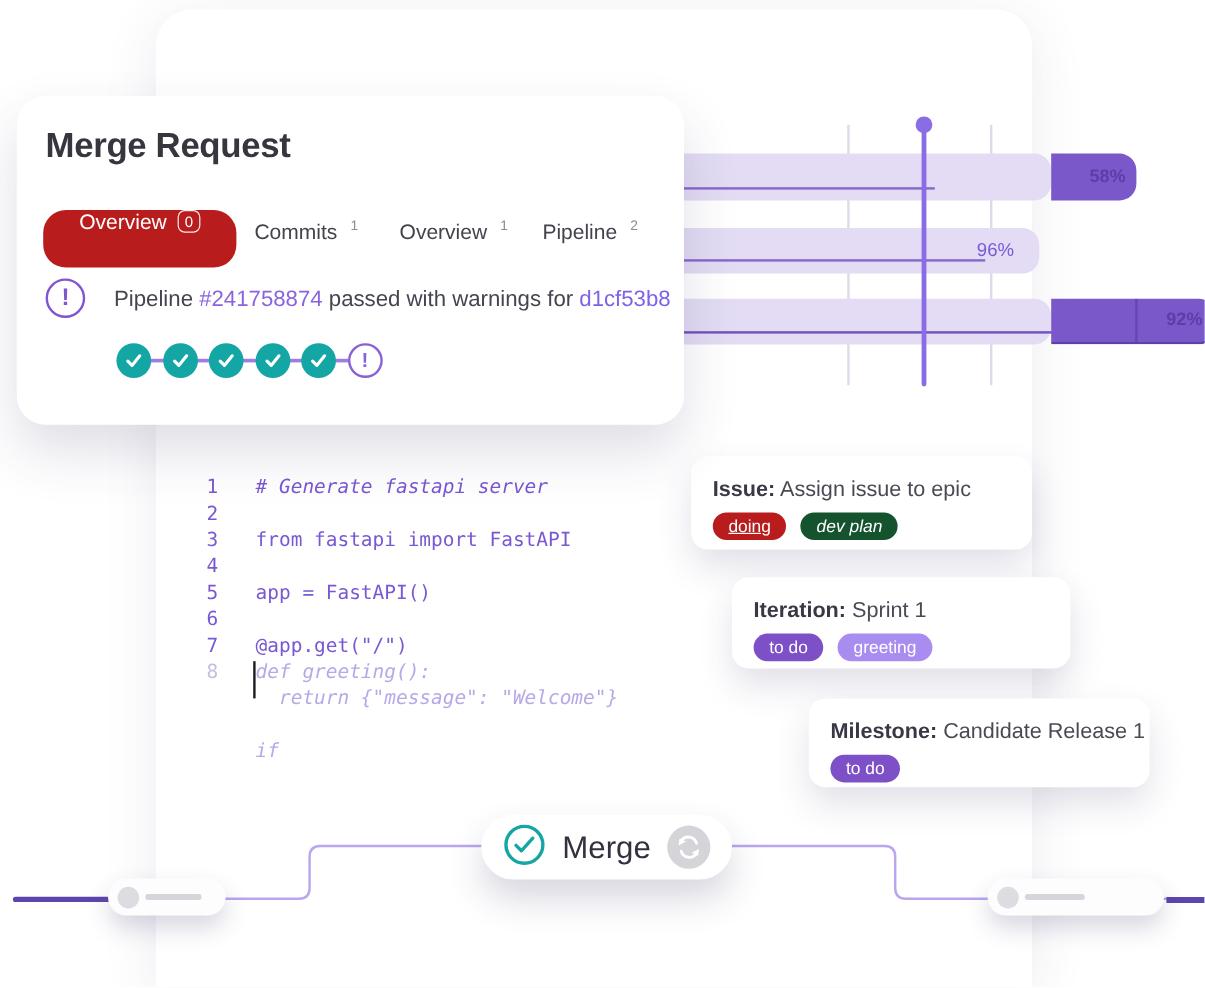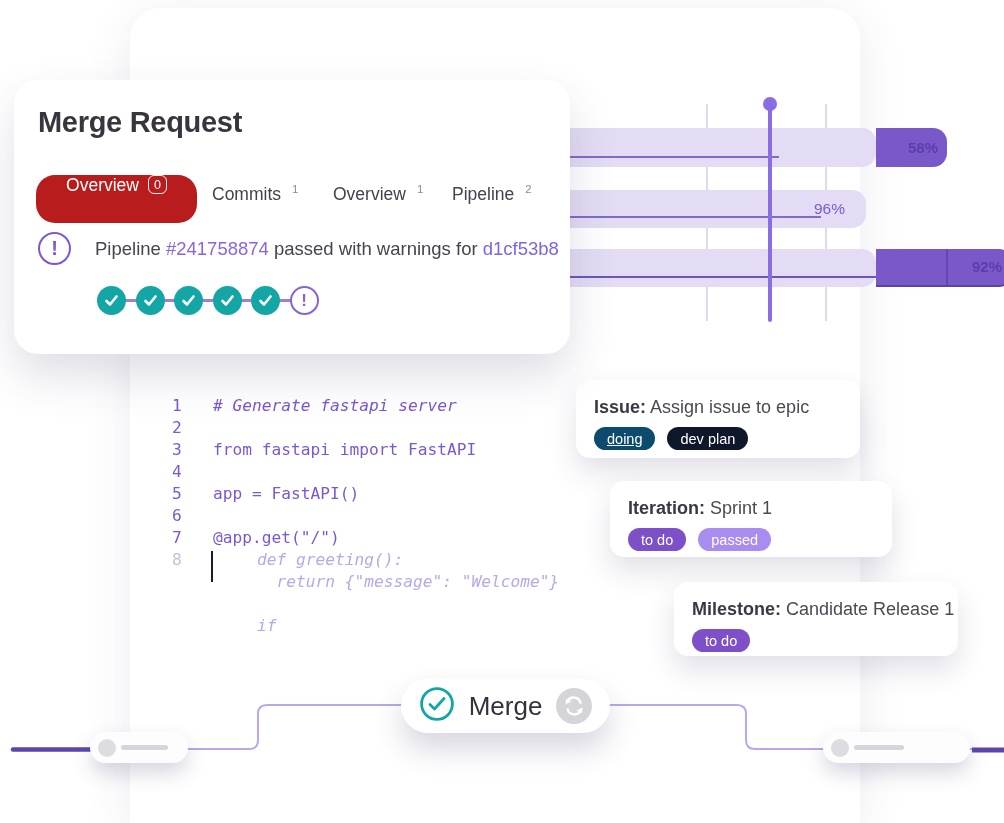--- a/index.html
+++ b/index.html
@@ -71,41 +71,41 @@
     color:#8a62d8; font-weight:bold; font-size:17px; display:flex; align-items:center; justify-content:center;
   }
 
   
   .code { position:absolute; left:172px; top:394px; z-index:1; font-family:"DejaVu Sans Mono", monospace; font-size:16.2px; }
   .code-row { height:22px; display:flex; align-items:center; }
   .code-num { width:16px; color:#7a58d3; flex:0 0 auto; }
   .code-text { margin-left:25px; color:#7a58d3; white-space:pre; }
   .row-comment .code-text { font-style:italic; }
   .row-suggestion .code-num { color:#c6bedc; }
-  .row-suggestion .code-text { color:#b7a8e8; font-style:italic;padding-left:44px; }
+  .row-suggestion .code-text { color:#b7a8e8; font-style:italic; }
   .cursor { position:absolute; left:39px; top:157px; width:2px; height:31px; background:#1d1c22; }
 
   
   .wi-card {
     position:absolute; background:#ffffff; border-radius:14px;
     box-shadow:0 14px 28px rgba(60,50,100,0.15); z-index:2;
     padding:17px 20px 14px 18px; cursor:pointer;
   }
   .wi-issue { left:576px; top:380px; width:284px; height:78px; }
   .wi-iteration { left:610px; top:481px; width:282px; height:76px; }
   .wi-milestone { left:674px; top:582px; width:284px; height:74px; }
   .wi-title { font-size:18px; color:#4b4954; white-space:nowrap; }
   .wi-title b { color:#3a3844; }
   .wi-tags { margin-top:9px; display:flex; gap:12px; }
   .tag {
     height:23px; border-radius:12px; padding:0 13px; font-size:14.5px; color:#ffffff;
     display:flex; align-items:center; cursor:pointer;
   }
-  .tag-medium { background:#0c4a6e;text-decoration:underline; }
-  .tag-light { background:#0f172a; }
+  .tag-medium { background:#b91c1c;text-decoration:underline; }
+  .tag-light { background:#14532d;font-style:italic; }
   .tag-dark { background:#7d50c8; }
   .tag-backend { background:#a98cf0; }
 
   
   .connector { position:absolute; left:0; top:690px; z-index:1; }
   .merge-btn {
     position:absolute; left:401px; top:679px; width:209px; height:54px; border-radius:27px;
     background:#ffffff; box-shadow:0 16px 30px rgba(60,50,100,0.20); z-index:3;
     display:flex; align-items:center; justify-content:center; gap:14px; cursor:pointer;
   }
@@ -241,21 +241,21 @@
     <div class="wi-tags">
       <span class="tag tag-medium">doing</span>
       <span class="tag tag-light">dev plan</span>
     </div>
   </div>
 
   <div class="wi-card wi-iteration">
     <div class="wi-title"><b>Iteration:</b> <span>Sprint 1</span></div>
     <div class="wi-tags">
       <span class="tag tag-dark">to do</span>
-      <span class="tag tag-backend">passed</span>
+      <span class="tag tag-backend">greeting</span>
     </div>
   </div>
 
   <div class="wi-card wi-milestone">
     <div class="wi-title"><b>Milestone:</b> <span>Candidate Release 1</span></div>
     <div class="wi-tags">
       <span class="tag tag-dark">to do</span>
     </div>
   </div>
 

